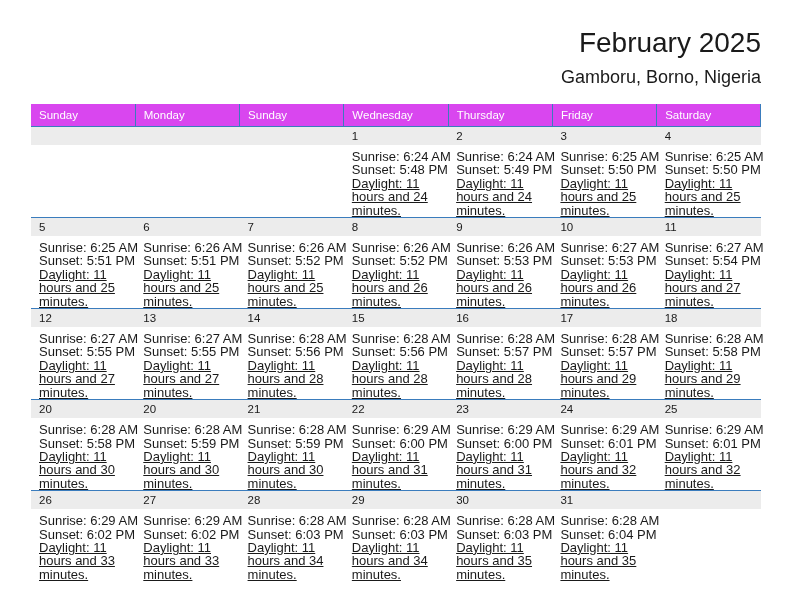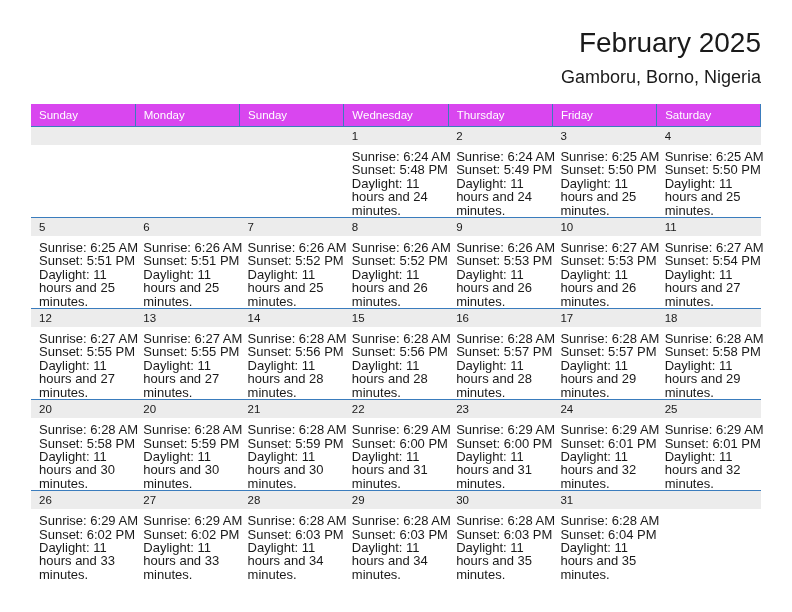--- a/index.html
+++ b/index.html
@@ -131,21 +131,21 @@
     box-sizing: border-box;
   }
 
   .cell-body {
     padding: 5px 6px 0 8px;
     font-size: 13px;
     line-height: 13.4px;
     color: #1a1a1a;
   }
   .cell-body div { white-space: nowrap; }
-  .cell-body .daylight-line { white-space: normal; }
+  .cell-body .daylight-line { white-space: normal; text-decoration: underline; }
 </style>
 </head>
 <body>
 
 <div class="page">
 
   <div class="header">
 
 
     <div class="title-block">

